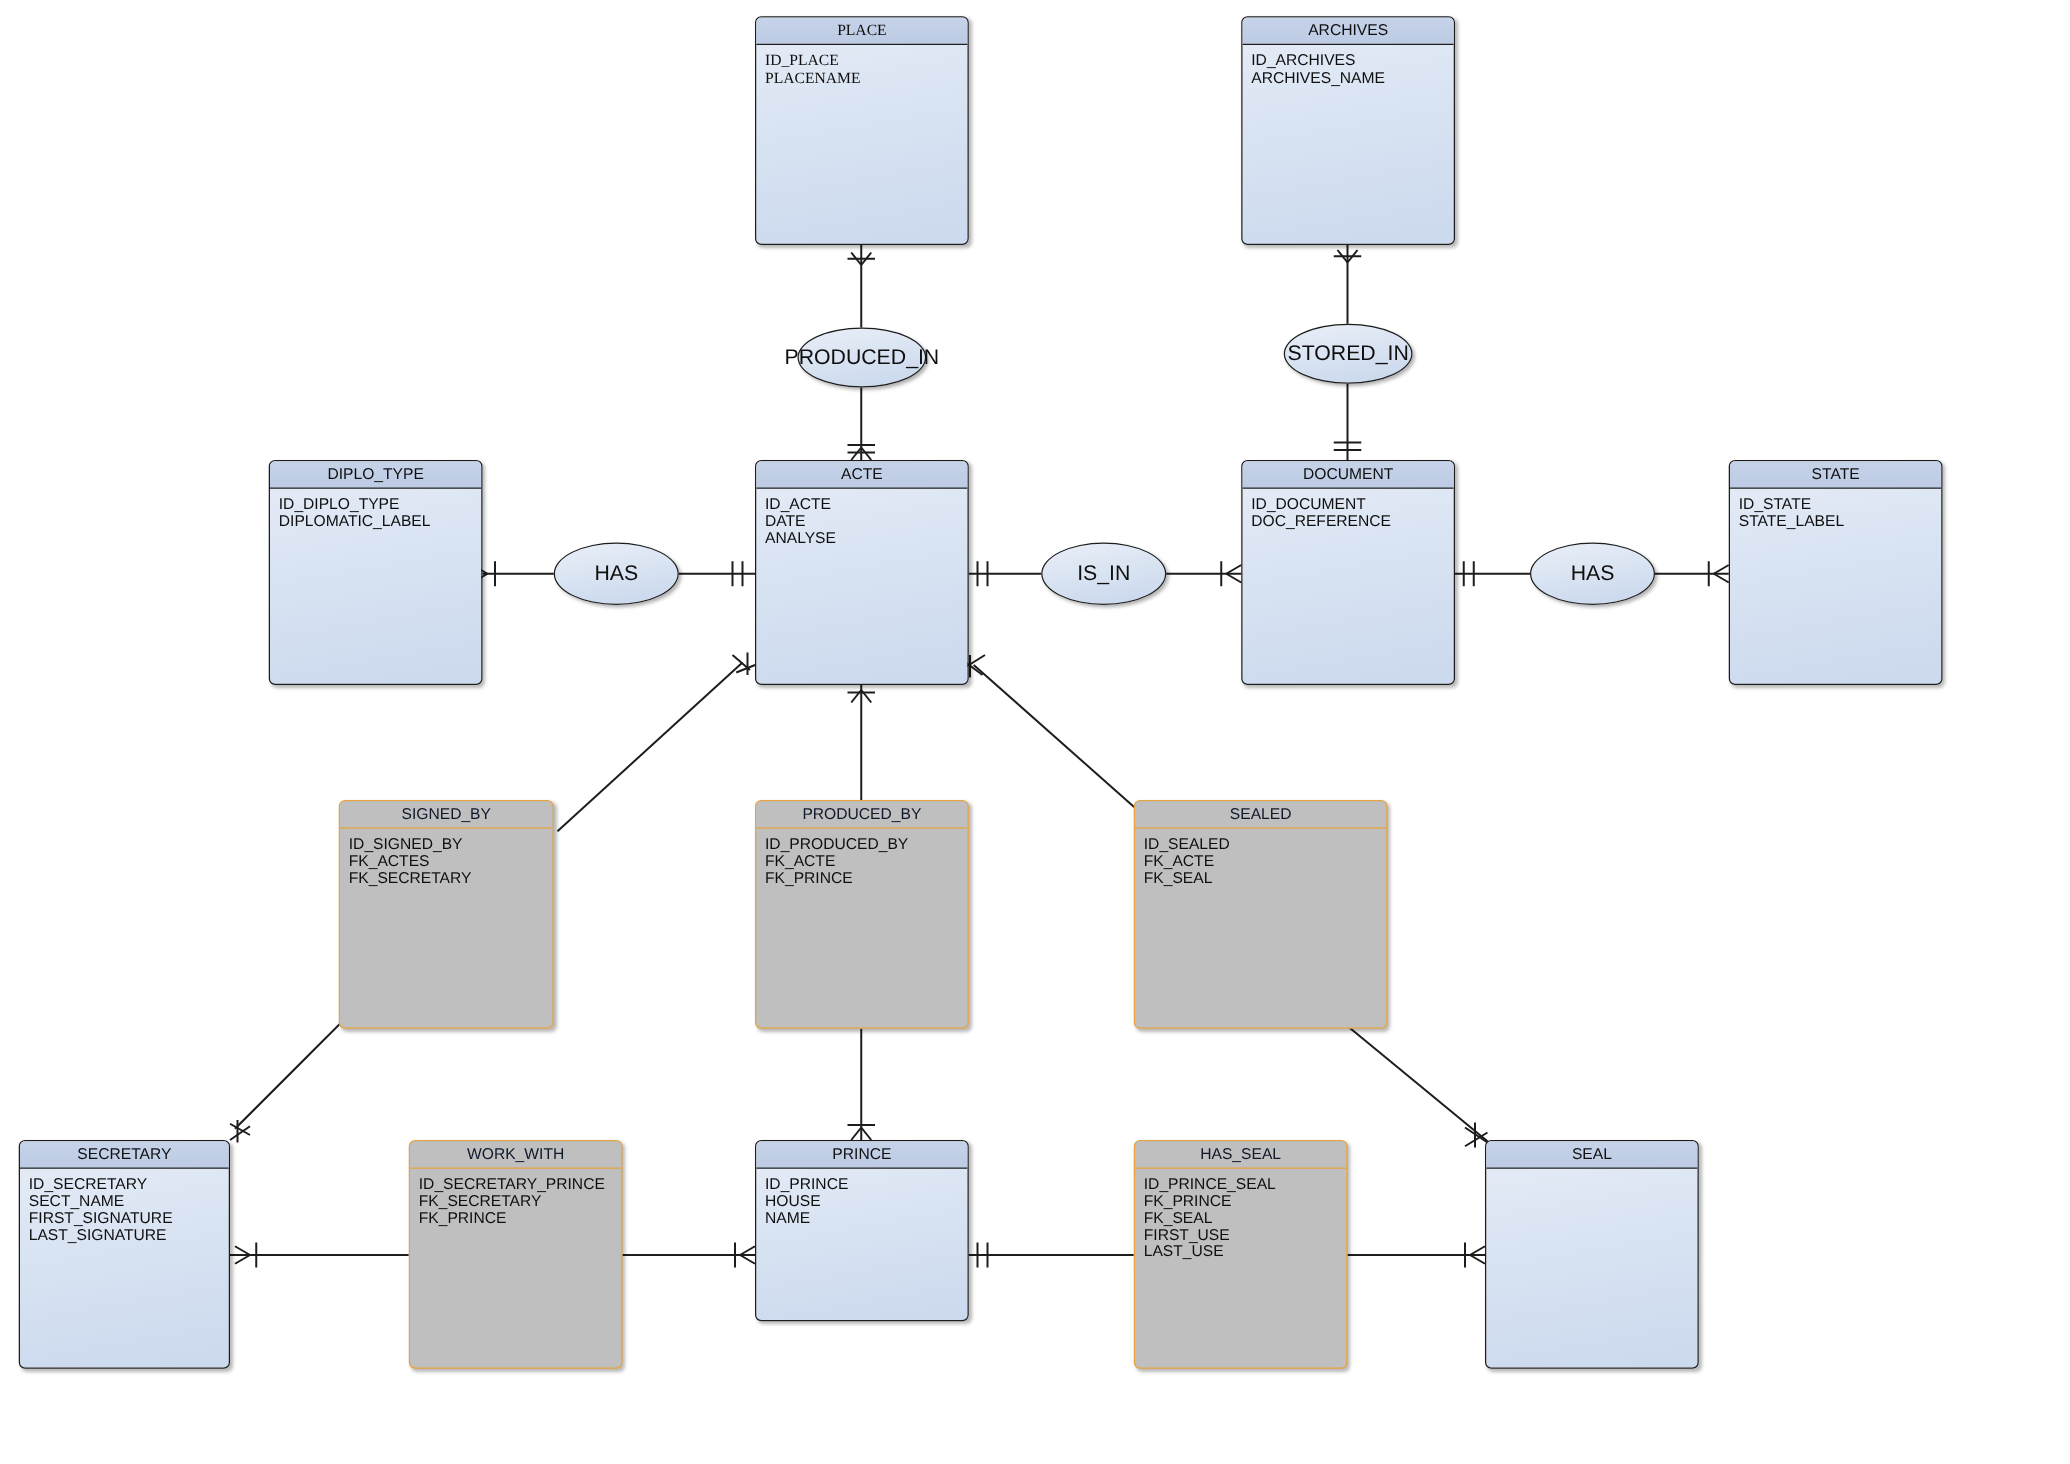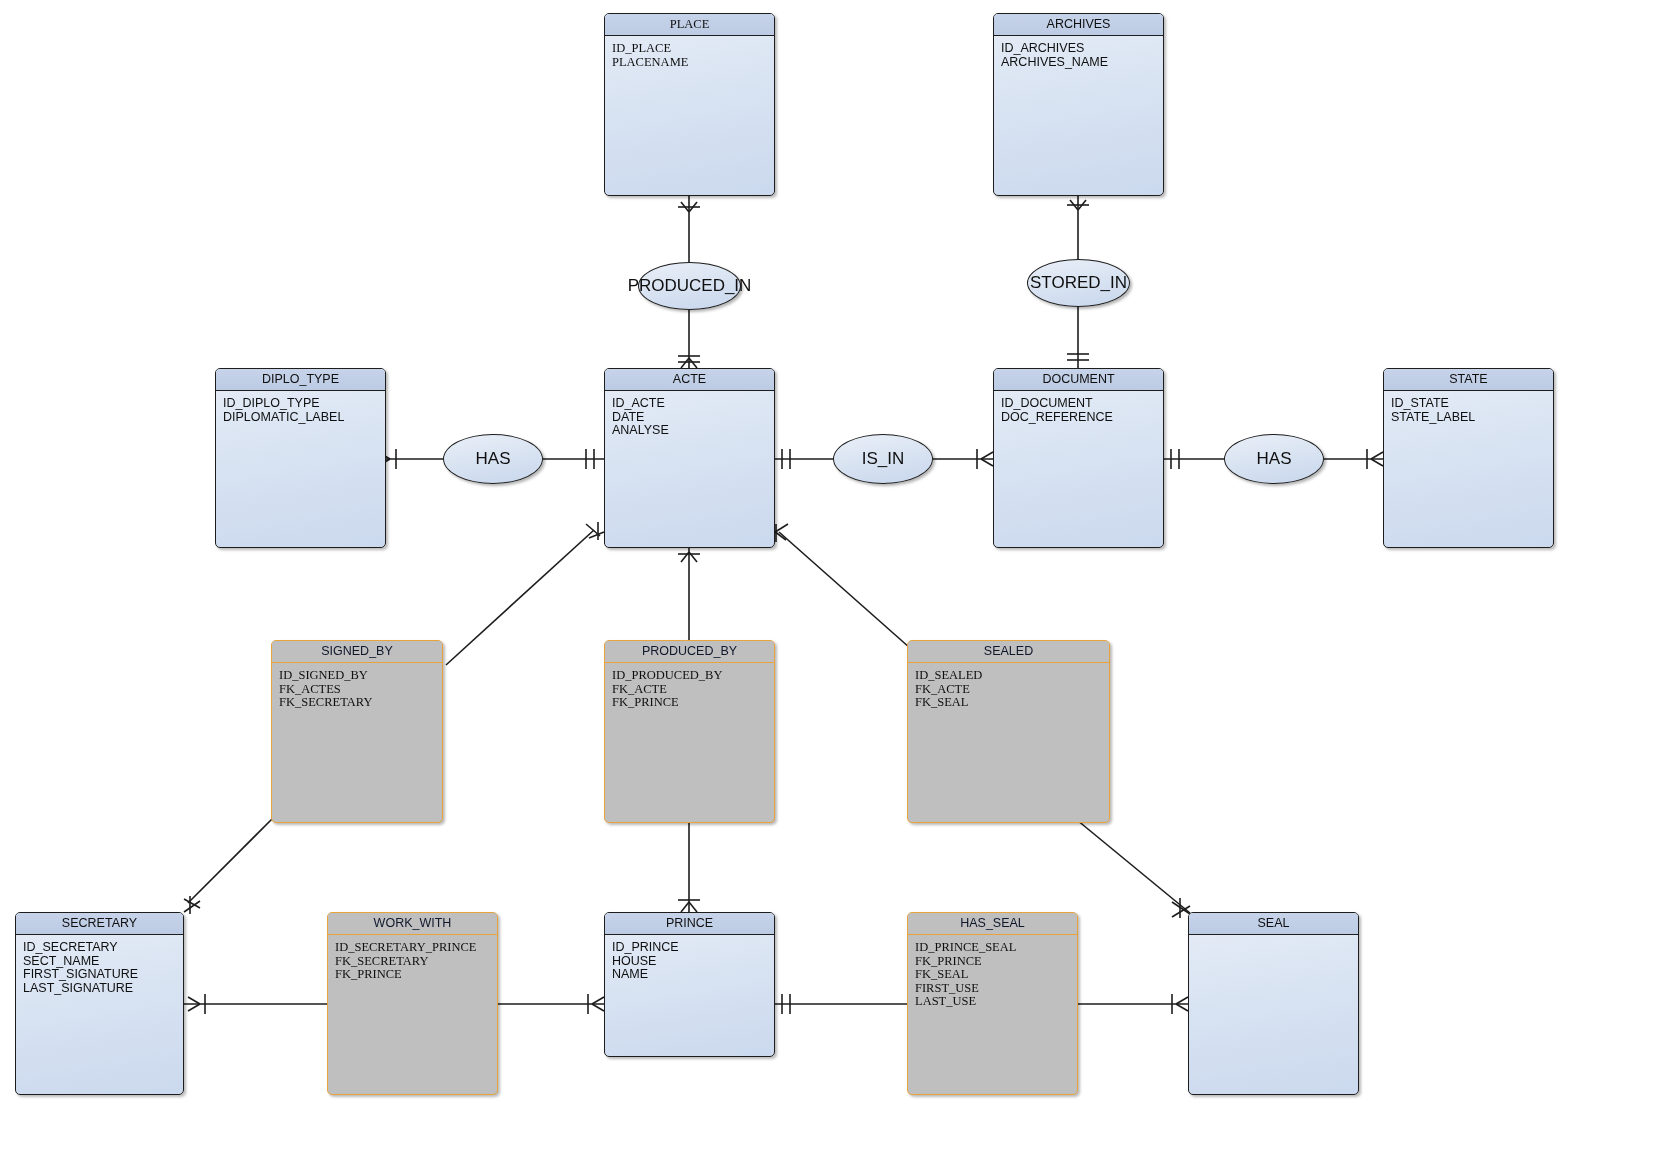--- a/index.html
+++ b/index.html
@@ -69,21 +69,20 @@
     font-size: 12.5px;
     color: #0f172a;
     border-bottom: 1.5px solid #e8a33d;
     background: #bfbfbf;
   }
   .assoc > .attrs {
     padding: 6px 7px 0 7px;
     font-size: 12.5px;
     line-height: 13.6px;
     color: #0f0f0f;
-    font-family: Liberation Serif, serif;
   }
   .assoc > .attrs div { white-space: nowrap; }
 
   
   .rel {
     position: absolute;
     box-sizing: border-box;
     border: 1.4px solid #1d1d1d;
     border-radius: 50%;
     background: linear-gradient(170deg, #e9eff8 0%, #dae4f2 45%, #c8d7ed 100%);

